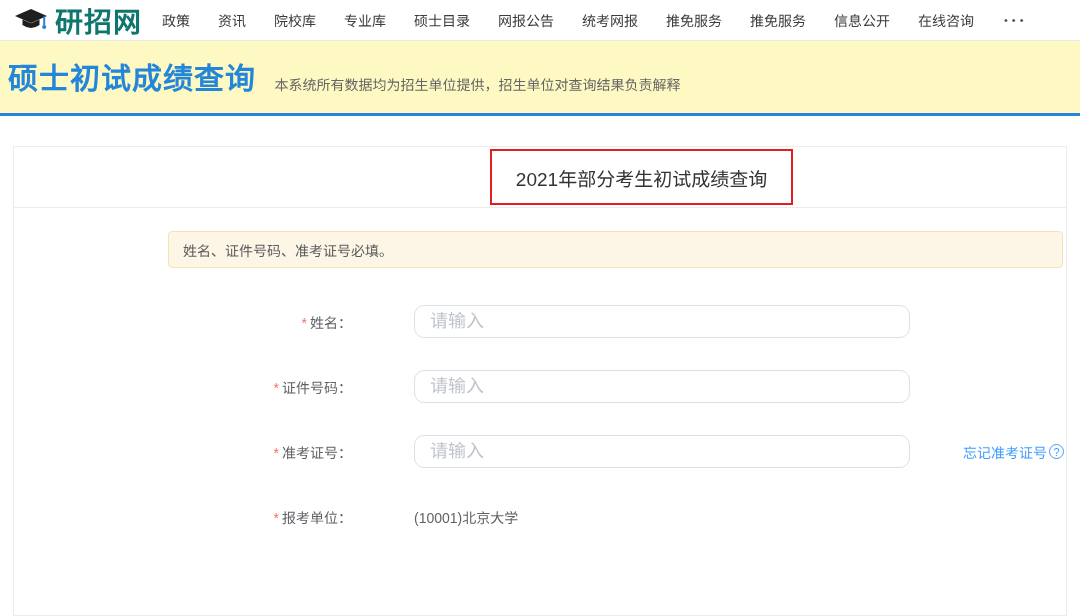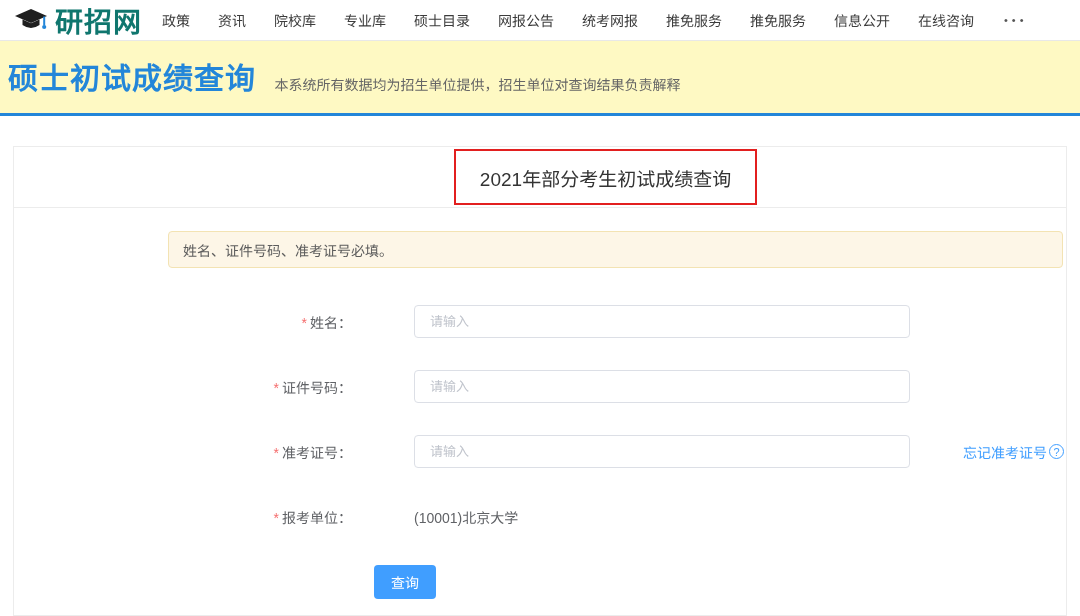--- a/index.html
+++ b/index.html
@@ -84,21 +84,21 @@
     background: #ffffff;
     position: relative;
   }
   .panel-header {
     height: 61px;
     border-bottom: 1px solid #ececec;
     position: relative;
   }
   .annotation-box {
     position: absolute;
-    left: 440px;
+    left: 476px;
     top: 2px;
     width: 303px;
     height: 56px;
     border: 2px solid #e21f1f;
     display: flex;
     align-items: center;
     justify-content: center;
   }
   .panel-title {
     font-size: 19px;
@@ -141,26 +141,26 @@
   .required-mark {
     color: #f56c6c;
     margin-right: 3px;
     font-size: 14px;
   }
   .form-input {
     margin-left: 22px;
     width: 496px;
     height: 33px;
     border: 1px solid #dcdfe6;
-    border-radius: 4px;
+    border-radius: 10px;
     padding: 0 15px;
-    font-size: 13px;
+    font-size: 18px;
     color: #606266;
     outline: none;
-    font-family: Liberation Serif, serif;
+    font-family: Liberation Mono, monospace;
   }
   .form-input::placeholder { color: #c0c4cc; }
   .forgot-link {
     margin-left: 13px;
     font-size: 14px;
     color: #409eff;
     text-decoration: none;
     display: flex;
     align-items: center;
     white-space: nowrap;
@@ -265,18 +265,15 @@
           <span>忘记准考证号</span>
           <span class="help-icon">?</span>
         </a>
     </div>
 
     <div class="form-row">
       <span class="form-label"><span class="required-mark">*</span><span>报考单位：</span></span>
       <span class="static-value">(10001)北京大学</span>
     </div>
 
-    <div class="form-row btn-row">
-      <button class="query-button">查询</button>
-    </div>
 
   </div>
 </main>
 
 </body></html>

